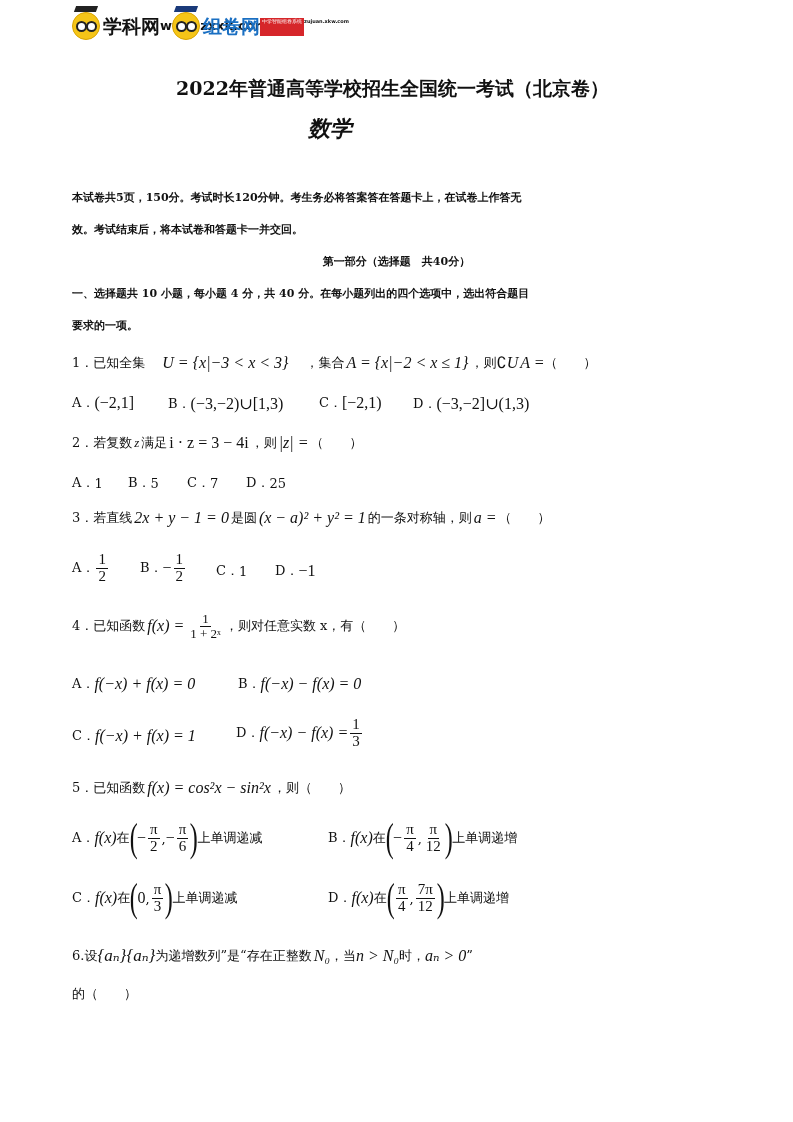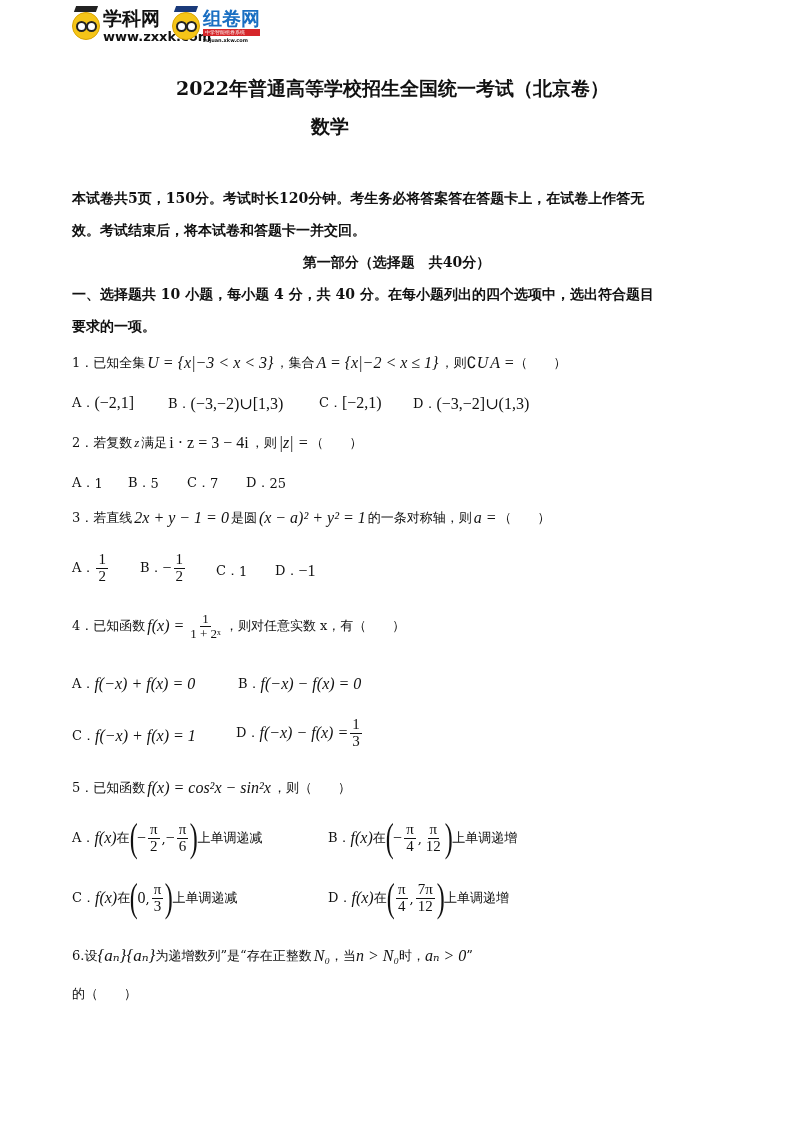--- a/index.html
+++ b/index.html
@@ -10,28 +10,28 @@
   .abs { position: absolute; }
   .math { font-family: "Liberation Serif", "DejaVu Serif", serif; font-size: 16px; }
   .it { font-style: italic; }
 
   
   .logo { position: absolute; top: 8px; height: 36px; display: flex; align-items: center; }
   .mascot { width: 26px; height: 26px; border-radius: 50%; background: #f5c518; position: relative; margin-right: 3px; border: 1px solid #d9a400; }
   .mascot::before { content: ""; position: absolute; left: 3px; top: 8px; width: 7px; height: 7px; border: 2px solid #222; border-radius: 50%; background:#fff;}
   .mascot::after { content: ""; position: absolute; left: 13px; top: 8px; width: 7px; height: 7px; border: 2px solid #222; border-radius: 50%; background:#fff;}
   .cap { position: absolute; top: -7px; left: 2px; width: 22px; height: 6px; background: #222; transform: skewX(-20deg); }
-  .brand-text { display: flex; flex-direction: column; line-height: 1; justify-content: flex-end; }
+  .brand-text { display: flex; line-height: 1; justify-content: flex-end; }
   .brand-main { font-family: "DejaVu Sans", sans-serif; font-weight: bold; font-size: 19px; letter-spacing: 0px; }
   .brand-sub { font-family: "DejaVu Sans", sans-serif; font-size: 13px; font-weight: bold; margin-top: 2px; }
   .zujuan-bar { background: #d6262a; color: #fff; font-size: 5px; padding: 1px 2px; margin-top: 1px; font-family: "DejaVu Sans", sans-serif; }
 
   .title { left: 0; width: 785px; text-align: center; font-weight: bold; font-size: 19px; top: 76px; font-family: "DejaVu Serif", serif; }
-  .subject { left: 0; width: 660px; text-align: center; font-weight: bold; font-size: 19px; top: 114px; }
-  .bold-line { left: 72px; font-weight: bold; font-size: 14px; white-space: nowrap; }
+  .subject { left: 0; width: 660px; text-align: center; font-weight: bold; font-size: 22px; top: 114px; font-style: italic; }
+  .bold-line { left: 72px; font-weight: bold; font-size: 11px; white-space: nowrap; }
   .q { left: 72px; font-size: 13px; white-space: nowrap; display: flex; align-items: center; }
   .opt { position: absolute; white-space: nowrap; display: flex; align-items: center; font-size: 13px; }
   .frac { display: inline-flex; flex-direction: column; align-items: center; vertical-align: middle; margin: 0 2px; line-height: 1.05; }
   .frac .num { padding: 0 2px; border-bottom: 1px solid #111; font-size: 15px; }
   .frac .den { padding: 0 2px; font-size: 15px; }
   .bigparen { font-size: 40px; font-weight: 100; line-height: 1; transform: scaleX(0.6); display: inline-block; margin: 0 -3px; }
   sub { font-size: 10px; }
 </style>
 </head>
 <body>
@@ -61,21 +61,21 @@
 
 <div class="abs bold-line" style="top:190px;">本试卷共5页，150分。考试时长120分钟。考生务必将答案答在答题卡上，在试卷上作答无</div>
 <div class="abs bold-line" style="top:222px;">效。考试结束后，将本试卷和答题卡一并交回。</div>
 <div class="abs bold-line" style="top:254px; left:0; width:793px; text-align:center;">第一部分（选择题　共40分）</div>
 <div class="abs bold-line" style="top:286px;">一、选择题共 10 小题，每小题 4 分，共 40 分。在每小题列出的四个选项中，选出符合题目</div>
 <div class="abs bold-line" style="top:318px;">要求的一项。</div>
 
 <div class="abs q" style="top:353px;">
   <span>1．</span>
   <span>已知全集</span>
-  <span class="math it" style="margin:0 2px;">U = {x|−3 &lt; x &lt; 3}</span>
+  <span class="math it" style="margin:0 17px;">U = {x|−3 &lt; x &lt; 3}</span>
   <span>，集合</span>
   <span class="math it" style="margin:0 2px;">A = {x|−2 &lt; x ≤ 1}</span>
   <span>，则</span>
   <span class="math">∁</span>
     <sub class="math it">U</sub>
   <span class="math it" style="margin-left:2px;">A =</span>
   <span>（　　）</span>
 </div>
 <div class="opt" style="left:72px; top:394px;">
     <span>A．</span>

